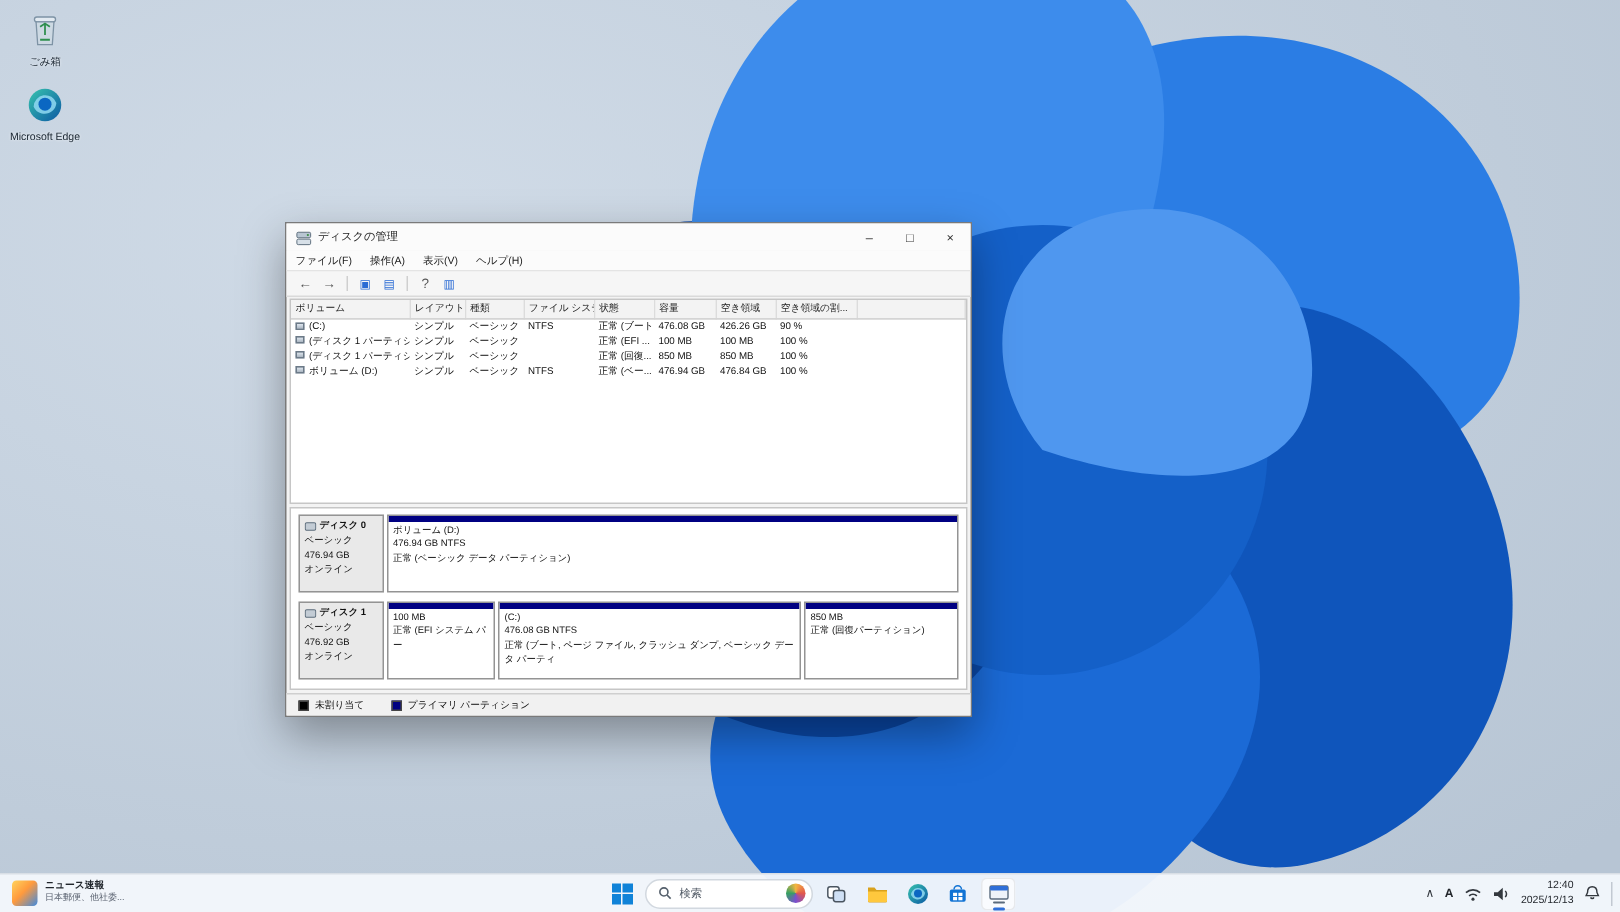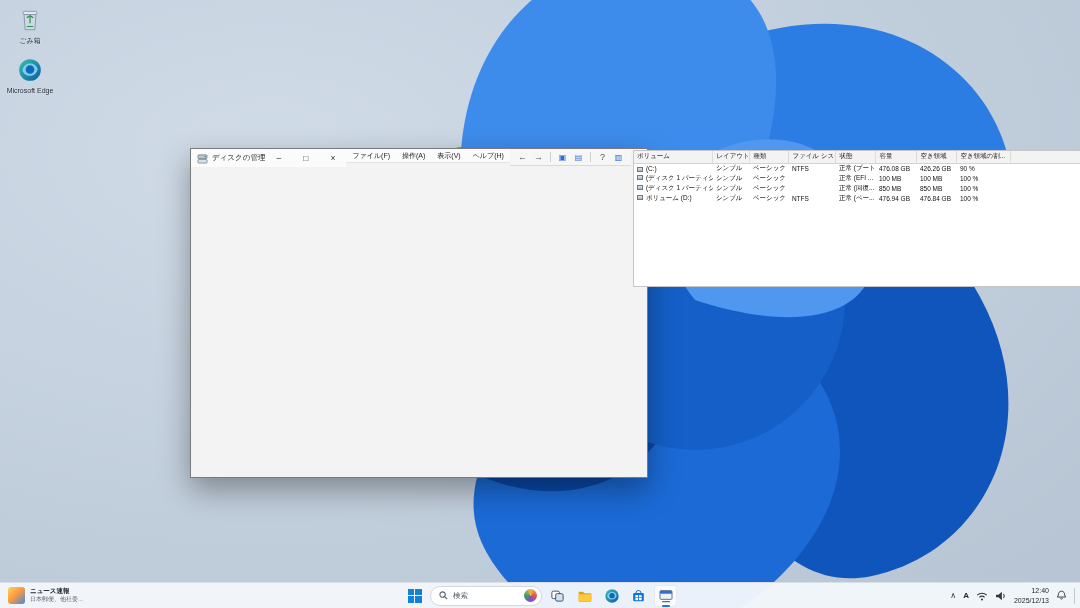--- a/index.html
+++ b/index.html
@@ -11,21 +11,21 @@
   
   .desk-icon { position:absolute; width:56px; text-align:center; font-size:7px; color:#16222e;
                text-shadow:0 0 2px rgba(255,255,255,.9); line-height:1.15; }
   .desk-icon .ic { width:26px; height:26px; margin:0 auto 2px; }
   #icon-recycle { left:2px; top:7px; }
   #icon-edge { left:2px; top:57px; }
 
   
   .win { position:absolute; left:190px; top:148px; width:458px; height:330px;
          background:#f3f3f3; border:1px solid #7a7a7a; box-shadow:0 12px 28px rgba(0,0,0,.35);
-         display:flex; flex-direction:row; }
+         display:flex; flex-direction:column; }
   .titlebar { height:18px; display:flex; align-items:center; background:#fbfbfb; flex:none; }
   .tb-ico { width:11px; height:11px; margin:0 4px 0 6px; flex:none; }
   .tb-title { font-size:7.5px; color:#1c1c1c; flex:1; white-space:nowrap; overflow:hidden; }
   .tb-btn { width:27px; height:18px; display:flex; align-items:center; justify-content:center;
             font-size:8.5px; color:#333; flex:none; }
   .menubar { height:14px; display:flex; align-items:center; background:#fbfbfb;
              border-bottom:1px solid #e4e4e4; font-size:7px; color:#1c1c1c; flex:none; }
   .menu-item { padding:0 6px; }
   .toolbar { height:17px; display:flex; align-items:center; gap:1px; background:#f6f6f6;
              border-bottom:1px solid #dadada; padding:0 5px; flex:none; }

